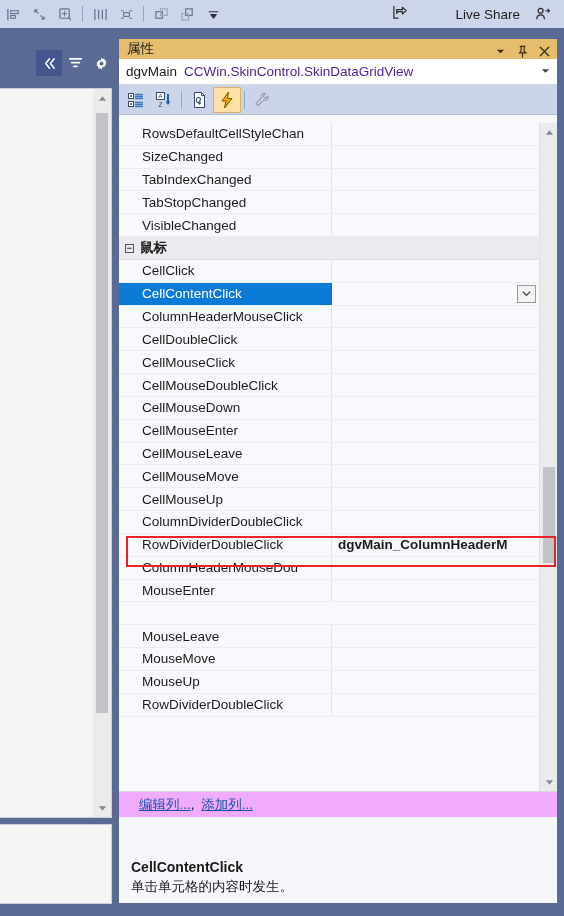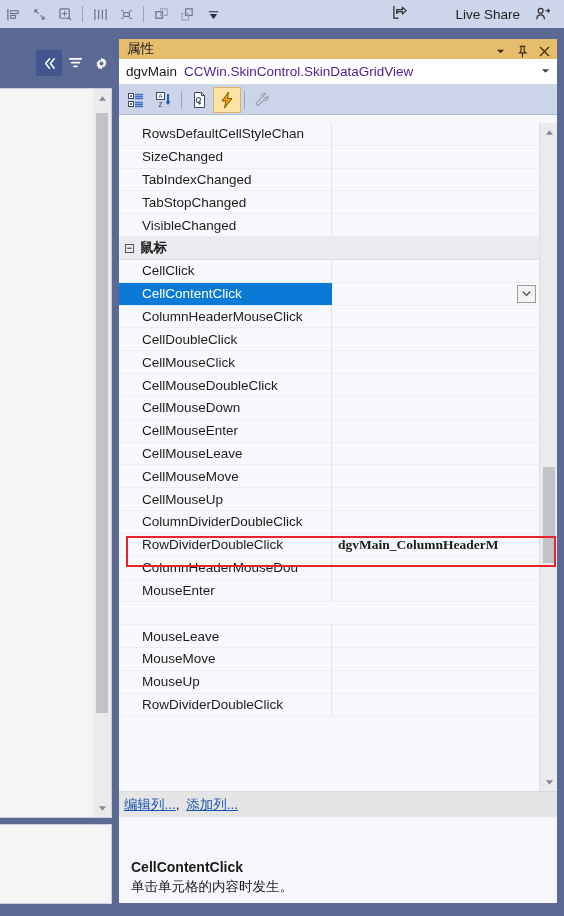--- a/index.html
+++ b/index.html
@@ -183,21 +183,21 @@
     display: flex; align-items: center; gap: 6px;
   }
   .cat-box {
     width: 9px; height: 9px; border: 1px solid #555; background: #ebebef;
     display: inline-flex; align-items: center; justify-content: center;
     font-size: 9px; line-height: 1; color: #333; flex: none;
   }
   .row.selected { background: #0b7ad6; }
   .row.selected .name { color: #ffffff; border-right: 1px solid #0b7ad6; }
   .row.selected .value { background: #f8f9fc; color:#1c1c1c; }
-  .row .value.bold { font-weight: bold; font-family: Liberation Serif, serif; }
+  .row .value.bold { font-weight: bold; }
 
   .dropdown-btn {
     position: absolute; right: 3px; top: 2px;
     width: 19px; height: 18px;
     background: #f3f3f3;
     border: 1px solid #9a9a9a;
     display: flex; align-items: center; justify-content: center;
   }
 
   #grid-scrollbar {
@@ -226,23 +226,23 @@
     width: 430px; height: 31px;
     border: 2px solid #e8232a;
     pointer-events: none;
     z-index: 20;
   }
 
   
   #links-row {
     position: absolute; left: 0; top: 752px;
     width: 438px; height: 26px;
-    background: #e5e5e5;
+    background: #f0abfc;
     display: flex; align-items: center;
-    padding-left: 5px;
+    padding-left: 20px;
     border-top: 1px solid #d6d8e0;
     font-size: 13.5px;
   }
   #links-row a {
     color: #1a53b0; text-decoration: underline; cursor: pointer;
   }
   #links-sep { color: #1c1c1c; margin: 0 3px 0 0; }
 
   
   #desc-pane {

